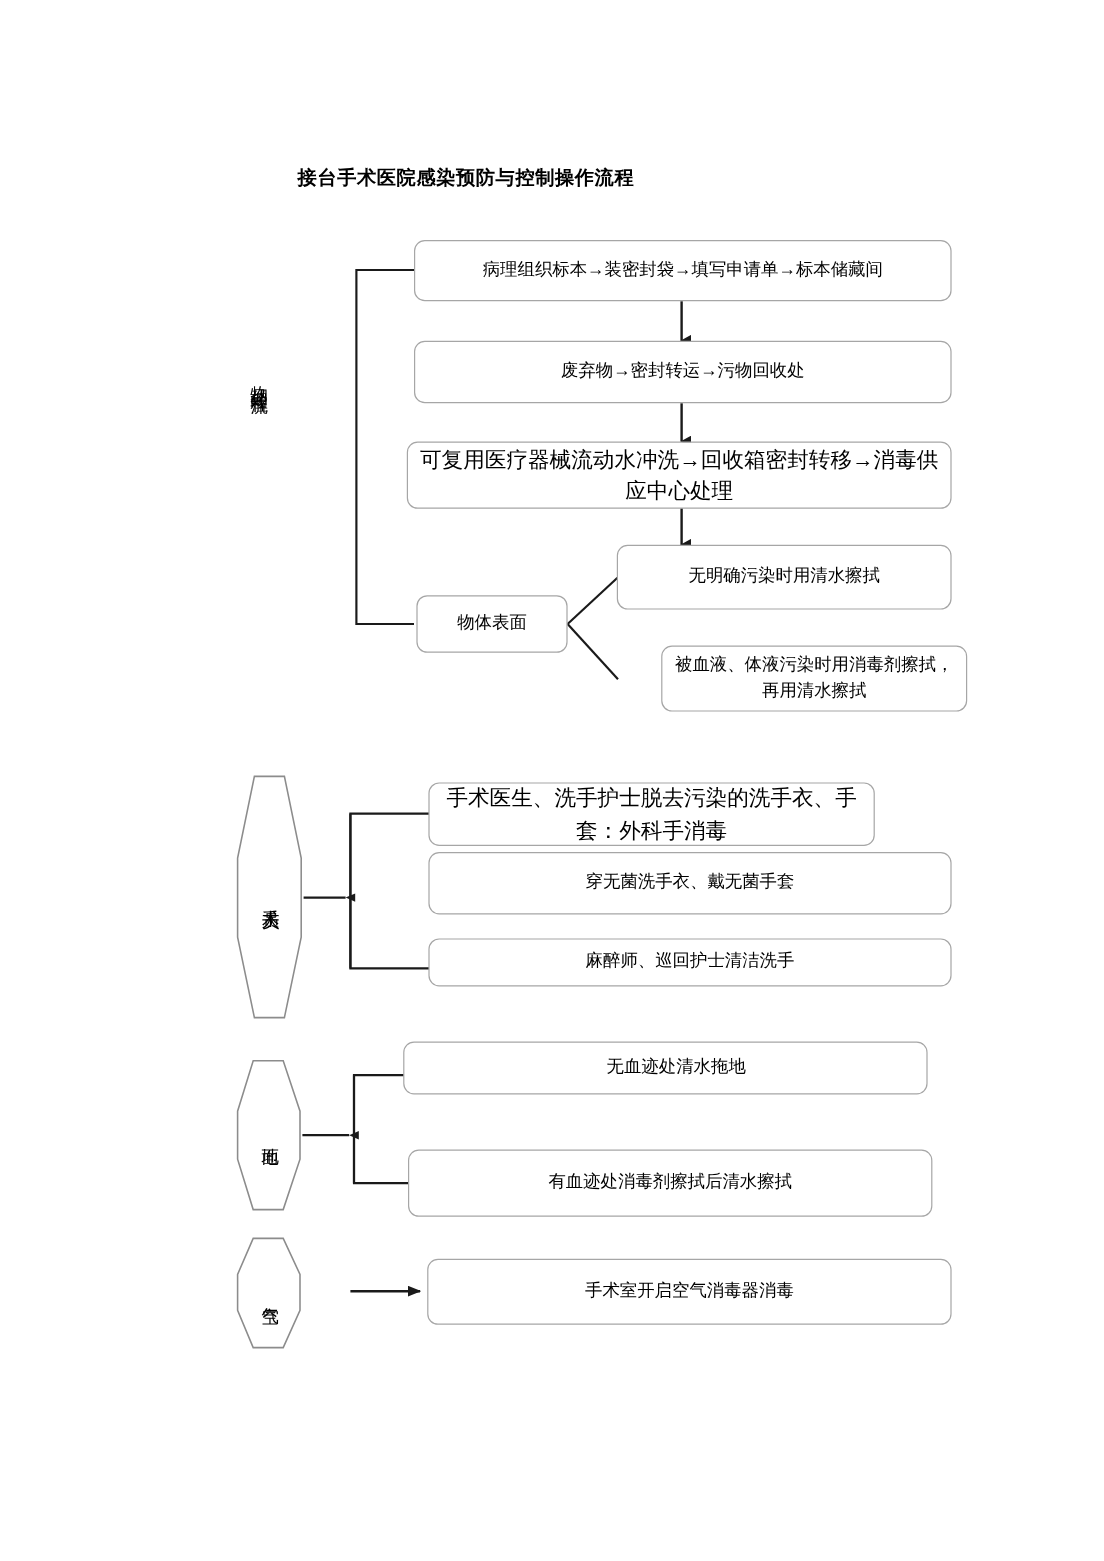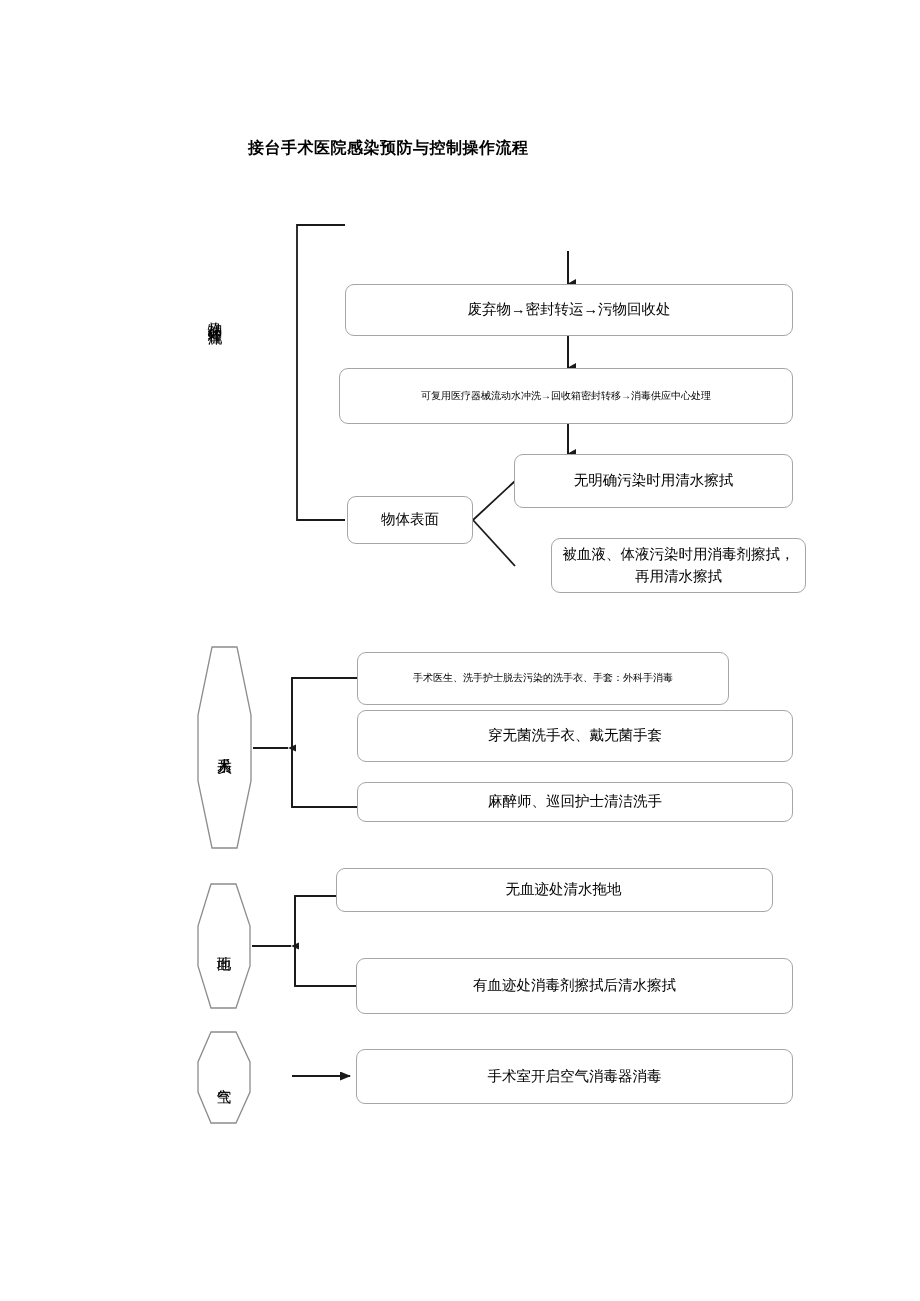--- a/index.html
+++ b/index.html
@@ -38,21 +38,21 @@
     display: flex;
     align-items: center;
     justify-content: center;
     text-align: center;
     font-size: 14.5px;
     line-height: 1.45;
     padding: 2px 10px;
     color: #000;
   }
   .node.wide-text {
-    font-size: 10px;
+    font-size: 18px;
   }
   .hex {
     position: absolute;
   }
   .hex svg {
     display: block;
     overflow: visible;
   }
   .hex-label {
     position: absolute;
@@ -144,20 +144,21 @@
       <polygon points="299,942.5 299,949.5 291,946" fill="#1a1a1a" stroke="none"></polygon>
       <line x1="295" y1="896" x2="295" y2="986" stroke-width="1.8"></line>
     </g>
     <line x1="252" y1="946" x2="291" y2="946" stroke-width="1.8"></line>
 
     <line x1="292" y1="1076" x2="350" y2="1076" stroke-width="2.2" marker-end="url(#arrowRight)"></line>
   </svg>
 
   <div class="side-label" style="left:205px; top:310px;">物品处理流程</div>
 
+  <div class="node" style="left:345px; top:200px; width:448px; height:51px;">病理组织标本→装密封袋→填写申请单→标本储藏间</div>
 
   <div class="node" style="left:345px; top:284px; width:448px; height:52px;">废弃物→密封转运→污物回收处</div>
 
   <div class="node wide-text" style="left:339px; top:368px; width:454px; height:56px;">可复用医疗器械流动水冲洗→回收箱密封转移→消毒供应中心处理</div>
 
   <div class="node" style="left:514px; top:454px; width:279px; height:54px;">无明确污染时用清水擦拭</div>
 
   <div class="node" style="left:347px; top:496px; width:126px; height:48px;">物体表面</div>
 
   <div class="node" style="left:514px; top:538px; width:255px; height:55px;margin-left:37px;">被血液、体液污染时用消毒剂擦拭，再用清水擦拭</div>
@@ -177,21 +178,21 @@
 
   <div class="hex" style="left:196px; top:882px; width:56px; height:128px;">
     <svg width="56" height="128" viewBox="0 0 56 128">
       <polygon points="15,2 40,2 54,44 54,84 40,126 15,126 2,84 2,44" fill="#ffffff" stroke="#8c8c8c" stroke-width="1.3"></polygon>
     </svg>
     <div class="hex-label">地面</div>
   </div>
 
   <div class="node" style="left:336px; top:868px; width:437px; height:44px;padding-left:28px;">无血迹处清水拖地</div>
 
-  <div class="node" style="left:356px; top:958px; width:437px; height:56px;">有血迹处消毒剂擦拭后清水擦拭</div>
+  <div class="node" style="left:340px; top:958px; width:437px; height:56px;">有血迹处消毒剂擦拭后清水擦拭</div>
 
   <div class="hex" style="left:196px; top:1030px; width:56px; height:95px;">
     <svg width="56" height="95" viewBox="0 0 56 95">
       <polygon points="15,2 40,2 54,32 54,62 40,93 15,93 2,62 2,32" fill="#ffffff" stroke="#8c8c8c" stroke-width="1.3"></polygon>
     </svg>
     <div class="hex-label">空气</div>
   </div>
 
   <div class="node" style="left:356px; top:1049px; width:437px; height:55px;">手术室开启空气消毒器消毒</div>
 

